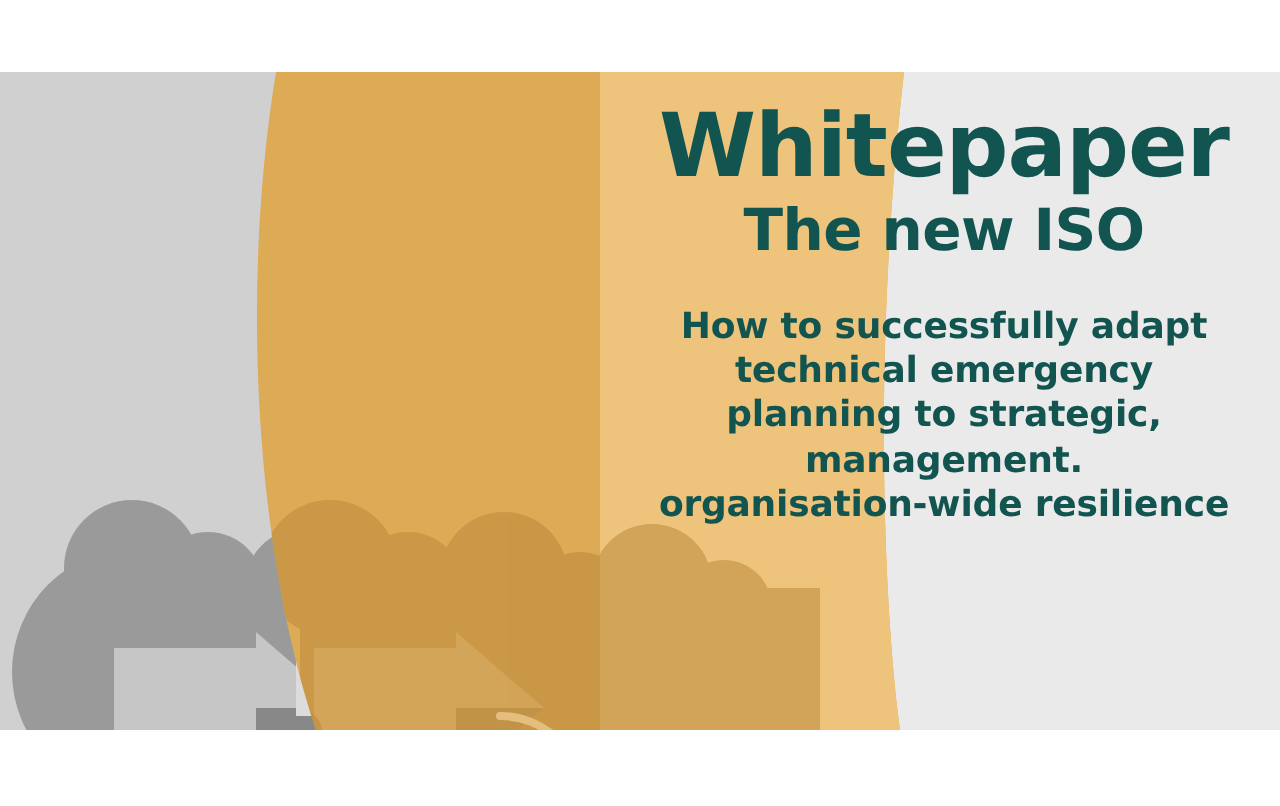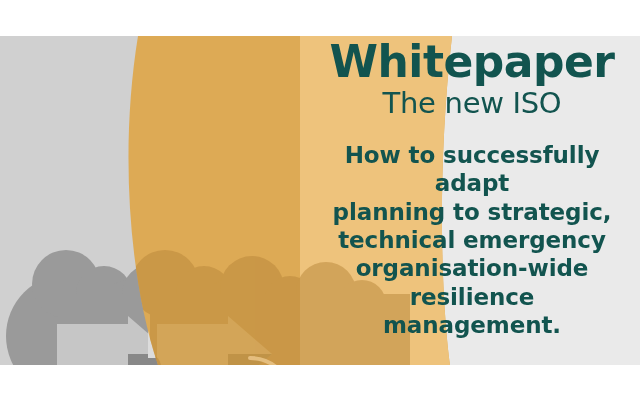--- a/index.html
+++ b/index.html
@@ -31,44 +31,44 @@
     width: 640px;
     height: 329px;
   }
 
   #art-layer svg { display: block; }
 
   #text-layer {
     box-sizing: border-box;
     padding-left: 318px;
     padding-right: 14px;
-    padding-top: 4px;
+    padding-top: 16px;
     text-align: center;
     color: #12544f;
   }
 
   .headline {
     font-size: 44px;
     font-weight: 700;
     line-height: 1.02;
     letter-spacing: -0.5px;
     margin: 0;
   }
   .subhead {
     font-size: 29px;
-    font-weight: 400;
+    font-weight: 700;
     line-height: 1.08;
     letter-spacing: -0.3px;
     margin: 3px 0 0 0;
     text-align: center;
   }
   .subhead span { display: block; }
 
   .desc {
-    font-size: 23px;
+    font-size: 18px;
     font-weight: 700;
     line-height: 1.23;
     letter-spacing: -0.1px;
     margin: 22px 0 0 0;
   }
   .desc span { display: block; }
 </style>
 </head>
 <body>
 
@@ -166,20 +166,20 @@
     </svg>
   </div>
 
   <div id="text-layer">
     <h1 class="headline">Whitepaper</h1>
     <h2 class="subhead">
       <span>The new ISO</span>
     </h2>
     <p class="desc">
       <span>How to successfully adapt</span>
+      <span>technical emergency</span>
       <span>planning to strategic,</span>
-      <span>technical emergency</span>
+      <span>management.</span>
       <span>organisation-wide resilience</span>
-      <span>management.</span>
     </p>
   </div>
 
 </div>
 
 </body></html>

